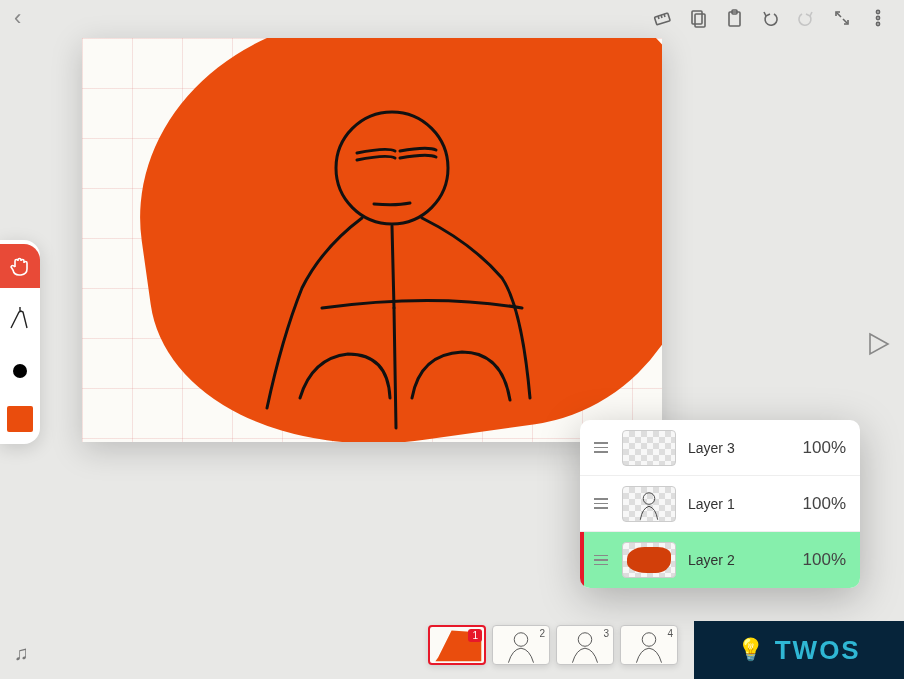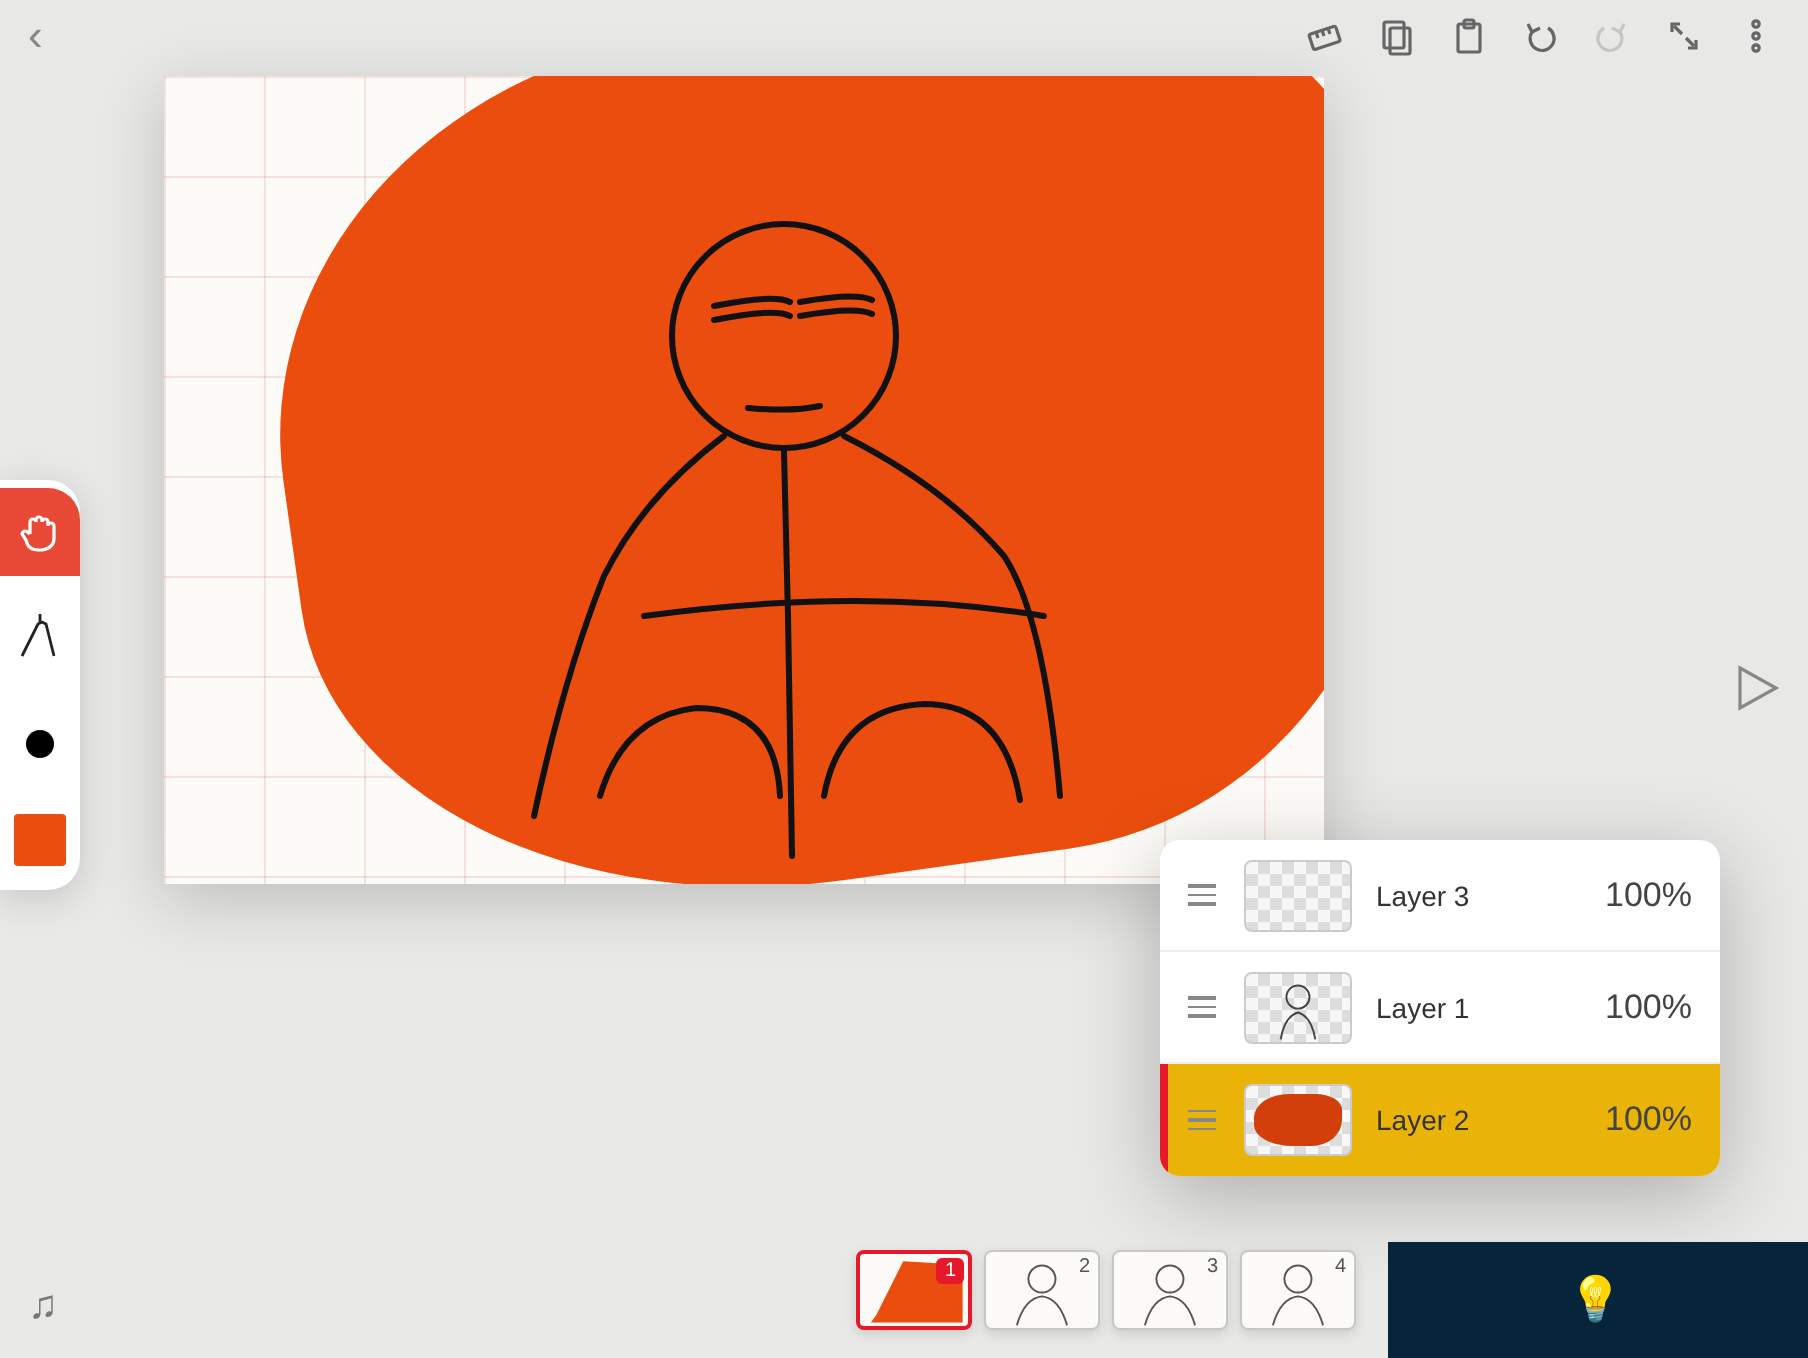--- a/index.html
+++ b/index.html
@@ -89,21 +89,21 @@
     overflow:hidden;
   }
   .layer {
     display:flex; align-items:center;
     height:56px;
     border-bottom:1px solid #eee;
     padding: 0 14px 0 0;
     position:relative;
   }
   .layer:last-child { border-bottom:none; }
-  .layer.selected { background:#eab308; }
+  .layer.selected { background:#86efac; }
   .layer.selected::before {
     content:""; position:absolute; left:0; top:0; bottom:0; width:4px; background:#e7182a;
   }
   .layer-handle { width:26px; display:flex; flex-direction:column; align-items:center; gap:3px; margin:0 8px; cursor:grab;}
   .layer-handle span { display:block; width:14px; height:1.5px; background:#888; }
   .layer-thumb {
     width:54px; height:36px; border:1px solid #ccc; border-radius:4px;
     background-image:
       linear-gradient(45deg,#ddd 25%,transparent 25%,transparent 75%,#ddd 75%),
       linear-gradient(45deg,#ddd 25%,transparent 25%,transparent 75%,#ddd 75%);
@@ -323,13 +323,14 @@
         <path d="M16 38 q4 -14 13 -15 q9 1 13 15"></path>
       </svg>
     <div class="fnum">4</div>
   </div>
 </div>
 
 <div class="audio-btn">♫</div>
 
 <div class="watermark">
   <span class="bulb">💡</span>
+  <span>TWOS</span>
 </div>
 
 </body></html>

